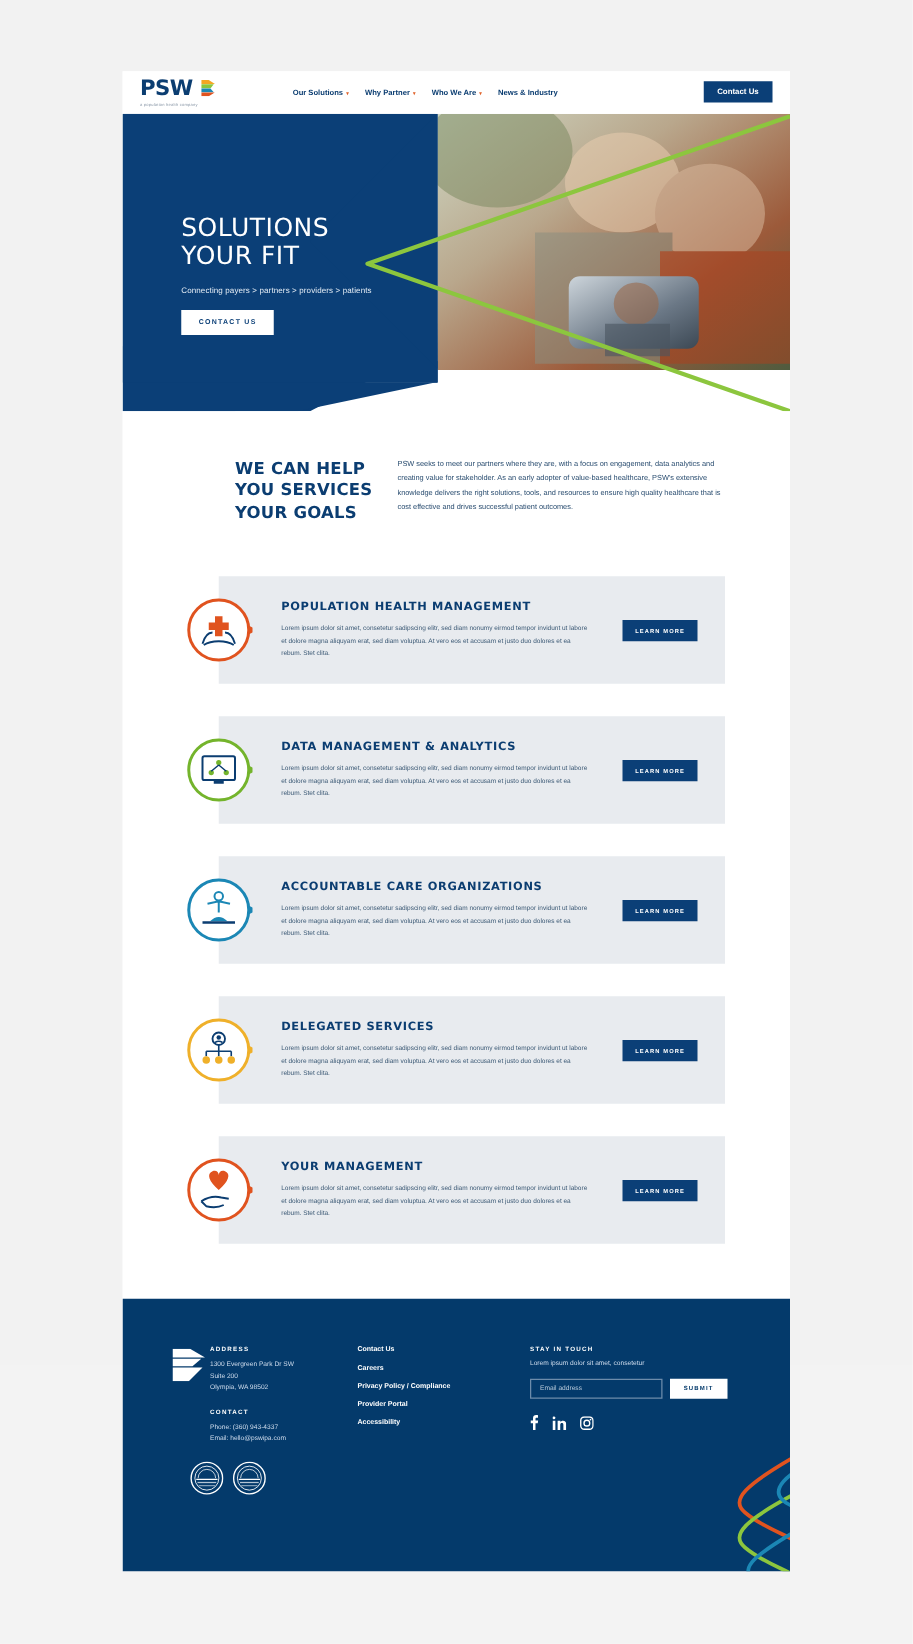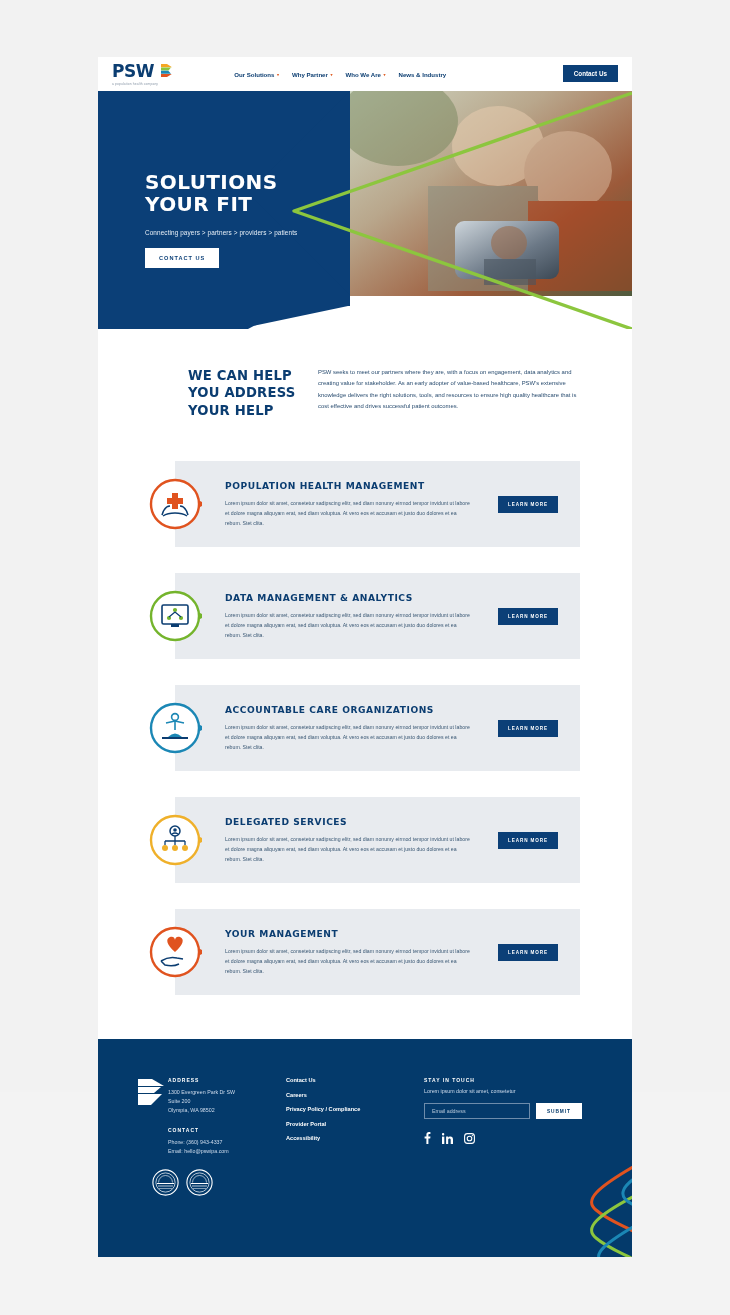--- a/index.html
+++ b/index.html
@@ -20,21 +20,21 @@
   .logo-mark { width: 11px; height: 13px; position: relative; top: 1px; }
   .nav { display: flex; align-items: center; gap: 13px; margin-left: 62px; }
   .nav-item { font-size: 6.1px; font-weight: 700; color: #0b3d71; display: flex; align-items: center; gap: 2.5px; cursor: pointer; white-space: nowrap; }
   .nav-caret { color: #e0622a; font-size: 4px; }
   .btn-contact { position: absolute; right: 14px; top: 8px; background: #0b3f77; color: #fff; font-size: 6.3px; font-weight: 600; padding: 5px 11px; border: 0; cursor: pointer; }
 
   
   .hero { position: relative; height: 238px; overflow: hidden; background: #fff; }
   .hero-bg { position: absolute; inset: 0; }
   .hero-copy { position: absolute; left: 47px; top: 80px; z-index: 6; }
-  .hero-h1 { font-size: 20px; line-height: 1.12; font-weight: 700; color: #fff; letter-spacing: .4px; font-family: "DejaVu Sans", sans-serif; }
+  .hero-h1 { font-size: 20px; line-height: 1.12; font-weight: 400; color: #fff; letter-spacing: .4px; font-family: "DejaVu Sans", sans-serif; }
   .hero-sub { margin-top: 13px; font-size: 6.4px; color: #e6eef6; letter-spacing: .1px; }
   .btn-hero { margin-top: 12px; display: inline-block; background: #fff; color: #0b3f77; font-size: 5.6px; font-weight: 700; letter-spacing: 1px; padding: 7px 14px; border: 0; cursor: pointer; }
 
   
   .intro { display: flex; gap: 12px; padding: 38px 52px 0 90px; }
   .intro-h2 { font-size: 13.2px; line-height: 1.32; font-weight: 800; color: #0b3d71; letter-spacing: .2px; width: 118px; flex: none; font-family: "DejaVu Sans", sans-serif; }
   .intro-p { font-size: 5.9px; line-height: 1.92; color: #2a4d70; }
 
   
   .cards { padding: 42px 52px 44px 77px; display: flex; flex-direction: column; gap: 26px; }
@@ -173,22 +173,22 @@
       <div class="hero-h1">SOLUTIONS</div>
       <div class="hero-h1">YOUR FIT</div>
       <div class="hero-sub">Connecting payers &gt; partners &gt; providers &gt; patients</div>
       <button class="btn-hero">CONTACT US</button>
     </div>
   </div>
 
   <div class="intro">
     <div class="intro-h2">
       <div>WE CAN HELP</div>
-      <div>YOU ADDRESS</div>
-      <div>YOUR HELP</div>
+      <div>YOU SERVICES</div>
+      <div>YOUR GOALS</div>
     </div>
     <div class="intro-p">PSW seeks to meet our partners where they are, with a focus on engagement, data analytics and creating value for stakeholder. As an early adopter of value-based healthcare, PSW's extensive knowledge delivers the right solutions, tools, and resources to ensure high quality healthcare that is cost effective and drives successful patient outcomes.</div>
   </div>
 
   <div class="cards">
 
     <div class="card">
       <svg class="card-ico" viewBox="0 0 54 54">
         <polygon points="48,22 58,27 48,32" fill="#e0531f"></polygon>
         <circle cx="27" cy="27" r="24" fill="#fff" stroke="#e0531f" stroke-width="2.4"></circle>

